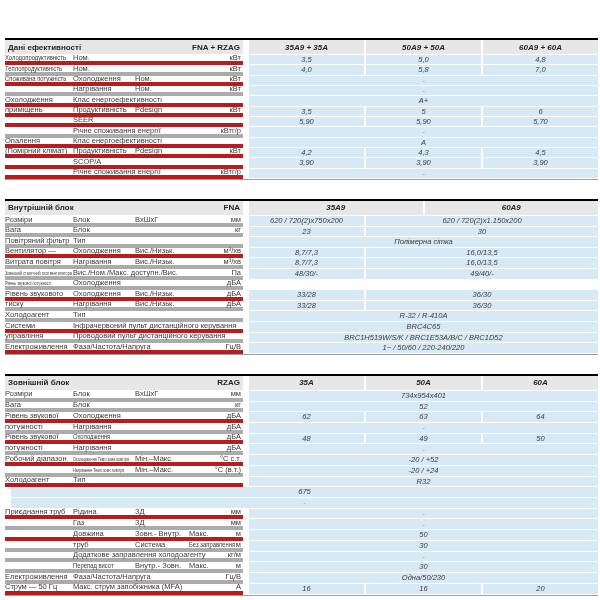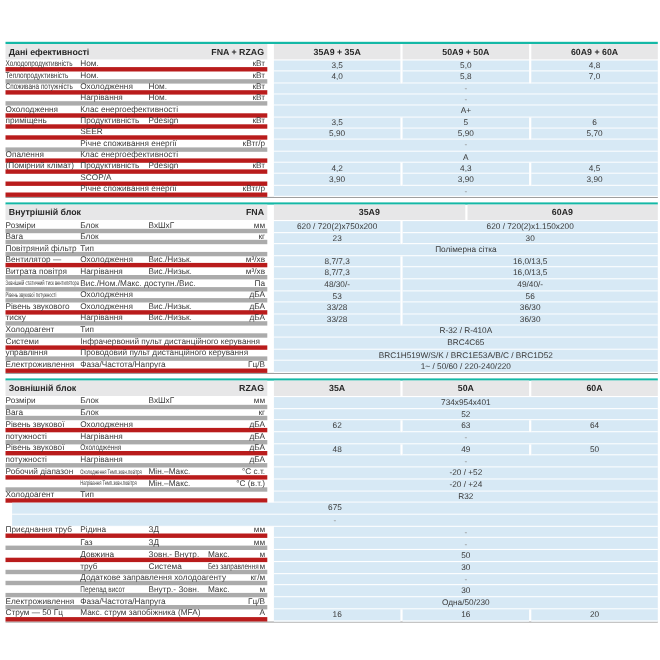--- a/index.html
+++ b/index.html
@@ -3,32 +3,32 @@
 <meta charset="utf-8">
 <style>
   html,body{margin:0;padding:0;}
   body{
     width:600px;height:600px;background:#ffffff;
     font-family:"Liberation Sans", sans-serif;
     color:#3a3a3a;
   }
   #sheet{box-sizing:border-box;width:600px;padding:38px 2px 0 5px;}
   .spec-table{border-bottom:1px solid #9f9f9f;}
-  .spec-table + .spec-table{margin-top:4px;}
+  .spec-table + .spec-table{margin-top:19px;}
   .t-efficiency{--rh:10.33px;}
   .t-indoor{--rh:10.62px;}
   .t-outdoor{--rh:10.73px;}
 
-  .thead{display:flex;height:14px;border-top:2px solid #14b8a6;margin-bottom:1px;}
+  .thead{display:flex;height:14px;border-top:2px solid #000000;margin-bottom:1px;}
   .thead .lbox{
     width:238px;flex:none;background:#e7e7e8;display:flex;align-items:center;
     justify-content:space-between;padding:0 3px;box-sizing:border-box;
     font-weight:bold;font-size:8px;color:#262626;white-space:nowrap;
   }
-  .vals{flex:1;display:flex;gap:2px;min-width:0;margin-left:6px;}
+  .vals{flex:1;display:flex;gap:2px;min-width:0;margin-left:6px;font-style:italic;}
   .hcell{flex:1;min-width:0;background:#e7e7e8;display:flex;align-items:center;
     justify-content:center;font-weight:bold;font-size:8px;color:#262626;}
 
   .trow{display:flex;height:var(--rh);align-items:stretch;}
   .lbox2{
     width:238px;flex:none;display:flex;align-items:center;box-sizing:border-box;
     border-bottom:4px solid #b91c1c;font-size:7.5px;white-space:nowrap;line-height:1;
   }
   .trow.sep .lbox2{border-bottom-color:#ababab;}
   .ca{width:68px;flex:none;overflow:visible;}
@@ -309,24 +309,20 @@
         </div>
       </div>
       <div class="trow sep">
         <div class="lbox2">
           <span class="ca"><span class="xcond">Рівень звукової потужності</span></span>
           <span class="cb">Охолодження</span>
           <span class="cc"></span>
           <span class="cd"></span>
           <span class="cu">дБА</span>
         </div>
-        <div class="vals">
-          <div class="vcell first">53</div>
-          <div class="vcell">56</div>
-        </div>
       </div>
       <div class="trow">
         <div class="lbox2">
           <span class="ca">Рівень звукового</span>
           <span class="cb">Охолодження</span>
           <span class="cc">Вис./Низьк.</span>
           <span class="cd"></span>
           <span class="cu">дБА</span>
         </div>
         <div class="vals">

